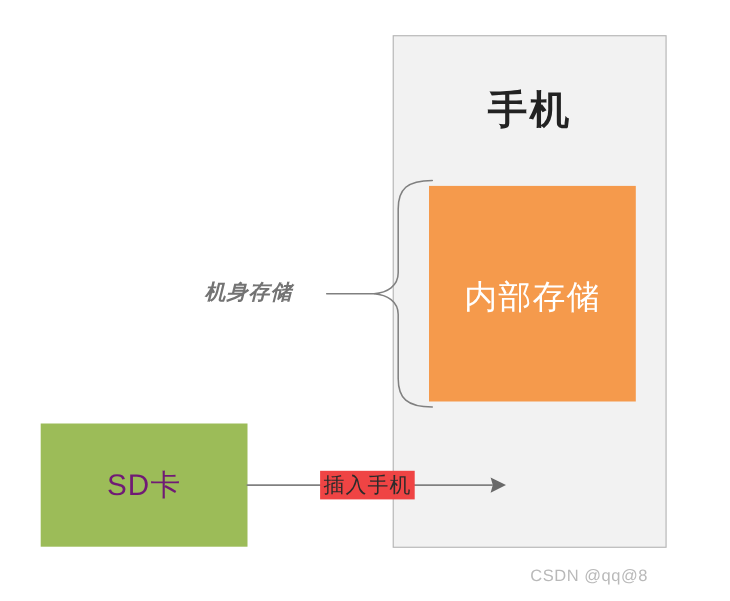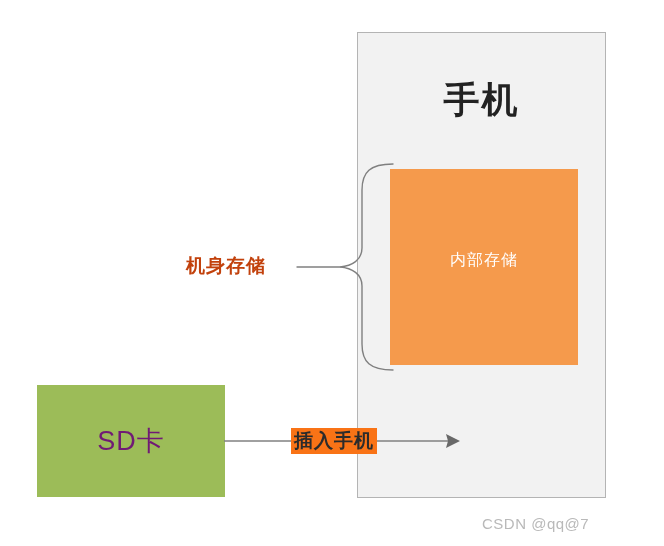--- a/index.html
+++ b/index.html
@@ -50,44 +50,45 @@
     width: 188px;
     height: 196px;
     background: #f59a4c;
   }
   .internal-label {
     position: absolute;
     left: 390px;
     top: 250px;
     width: 188px;
     text-align: center;
-    font-size: 16px;
+    font-size: 30px;
     color: #ffffff;
     letter-spacing: 1px;
   }
 
   
   .brace-svg {
     position: absolute;
     left: 290px;
     top: 160px;
     width: 110px;
     height: 215px;
   }
 
   
   .body-storage-label {
     position: absolute;
     left: 186px;
     top: 253px;
     font-size: 19px;
     font-weight: 700;
-    color: #c2410c;
+    color: #737373;
     letter-spacing: 1px;
     white-space: nowrap;
+    font-style: italic;
   }
 
   
   .sd-box {
     position: absolute;
     left: 37px;
     top: 385px;
     width: 188px;
     height: 112px;
     background: #9cbc58;
@@ -109,23 +110,23 @@
     left: 224px;
     top: 424px;
     width: 240px;
     height: 36px;
   }
   .arrow-label {
     position: absolute;
     left: 291px;
     top: 428px;
     font-size: 19px;
-    font-weight: 700;
+    font-weight: 400;
     color: #2b2b2b;
-    background: #f97316;
+    background: #ef4444;
     padding: 0 3px;
     letter-spacing: 1px;
     white-space: nowrap;
   }
 
   
   .csdn-watermark {
     position: absolute;
     left: 482px;
     top: 515px;
@@ -171,15 +172,15 @@
 
   <div class="sd-box"></div>
   <div class="sd-label">SD卡</div>
 
   <svg class="arrow-svg" viewBox="0 0 240 36">
     <line x1="0" y1="17" x2="224" y2="17" stroke="#808080" stroke-width="1.6"></line>
     <polygon points="236,17 222,10 224,17 222,24" fill="#696969"></polygon>
   </svg>
   <div class="arrow-label">插入手机</div>
 
-  <div class="csdn-watermark">CSDN @qq@7</div>
+  <div class="csdn-watermark">CSDN @qq@8</div>
 
 </div>
 
 </body></html>

